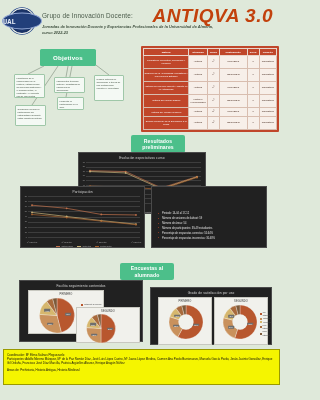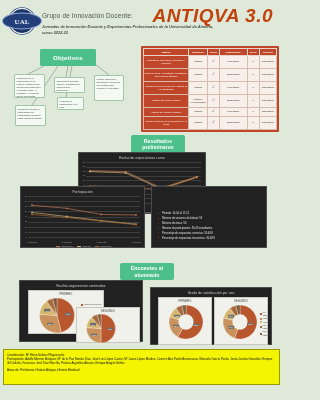--- a/index.html
+++ b/index.html
@@ -24,22 +24,22 @@
     border: 1.2px solid #f2f4f0;
     box-shadow: 0 0 0 0.8px #2a4b8d;
   }
   .logo-inner {
     position: absolute; left: 50%; top: 50%;
     transform: translate(-50%,-50%);
     width: 40px; height: 17px; border-radius: 50%;
     background: #223f7a;
     border: 0.8px solid #94a9d6;
     color: #e8edf7; font-size: 7px; font-weight: bold;
-    line-height: 16px; text-align: center;
-    font-family: Liberation Serif, serif;
+    line-height: 16px; text-align: left;
+    font-family: Liberation Mono, monospace;
   }
   .hdr-group {
     position: absolute; left: 42px; top: 12px;
     font-size: 6.4px; color: #4a5a4a; letter-spacing: .15px;
   }
   .hdr-sub {
     position: absolute; left: 42px; top: 24px; width: 180px;
     font-size: 3.9px; font-style: italic; font-weight: bold;
     color: #3e4e3e; line-height: 1.55;
   }

